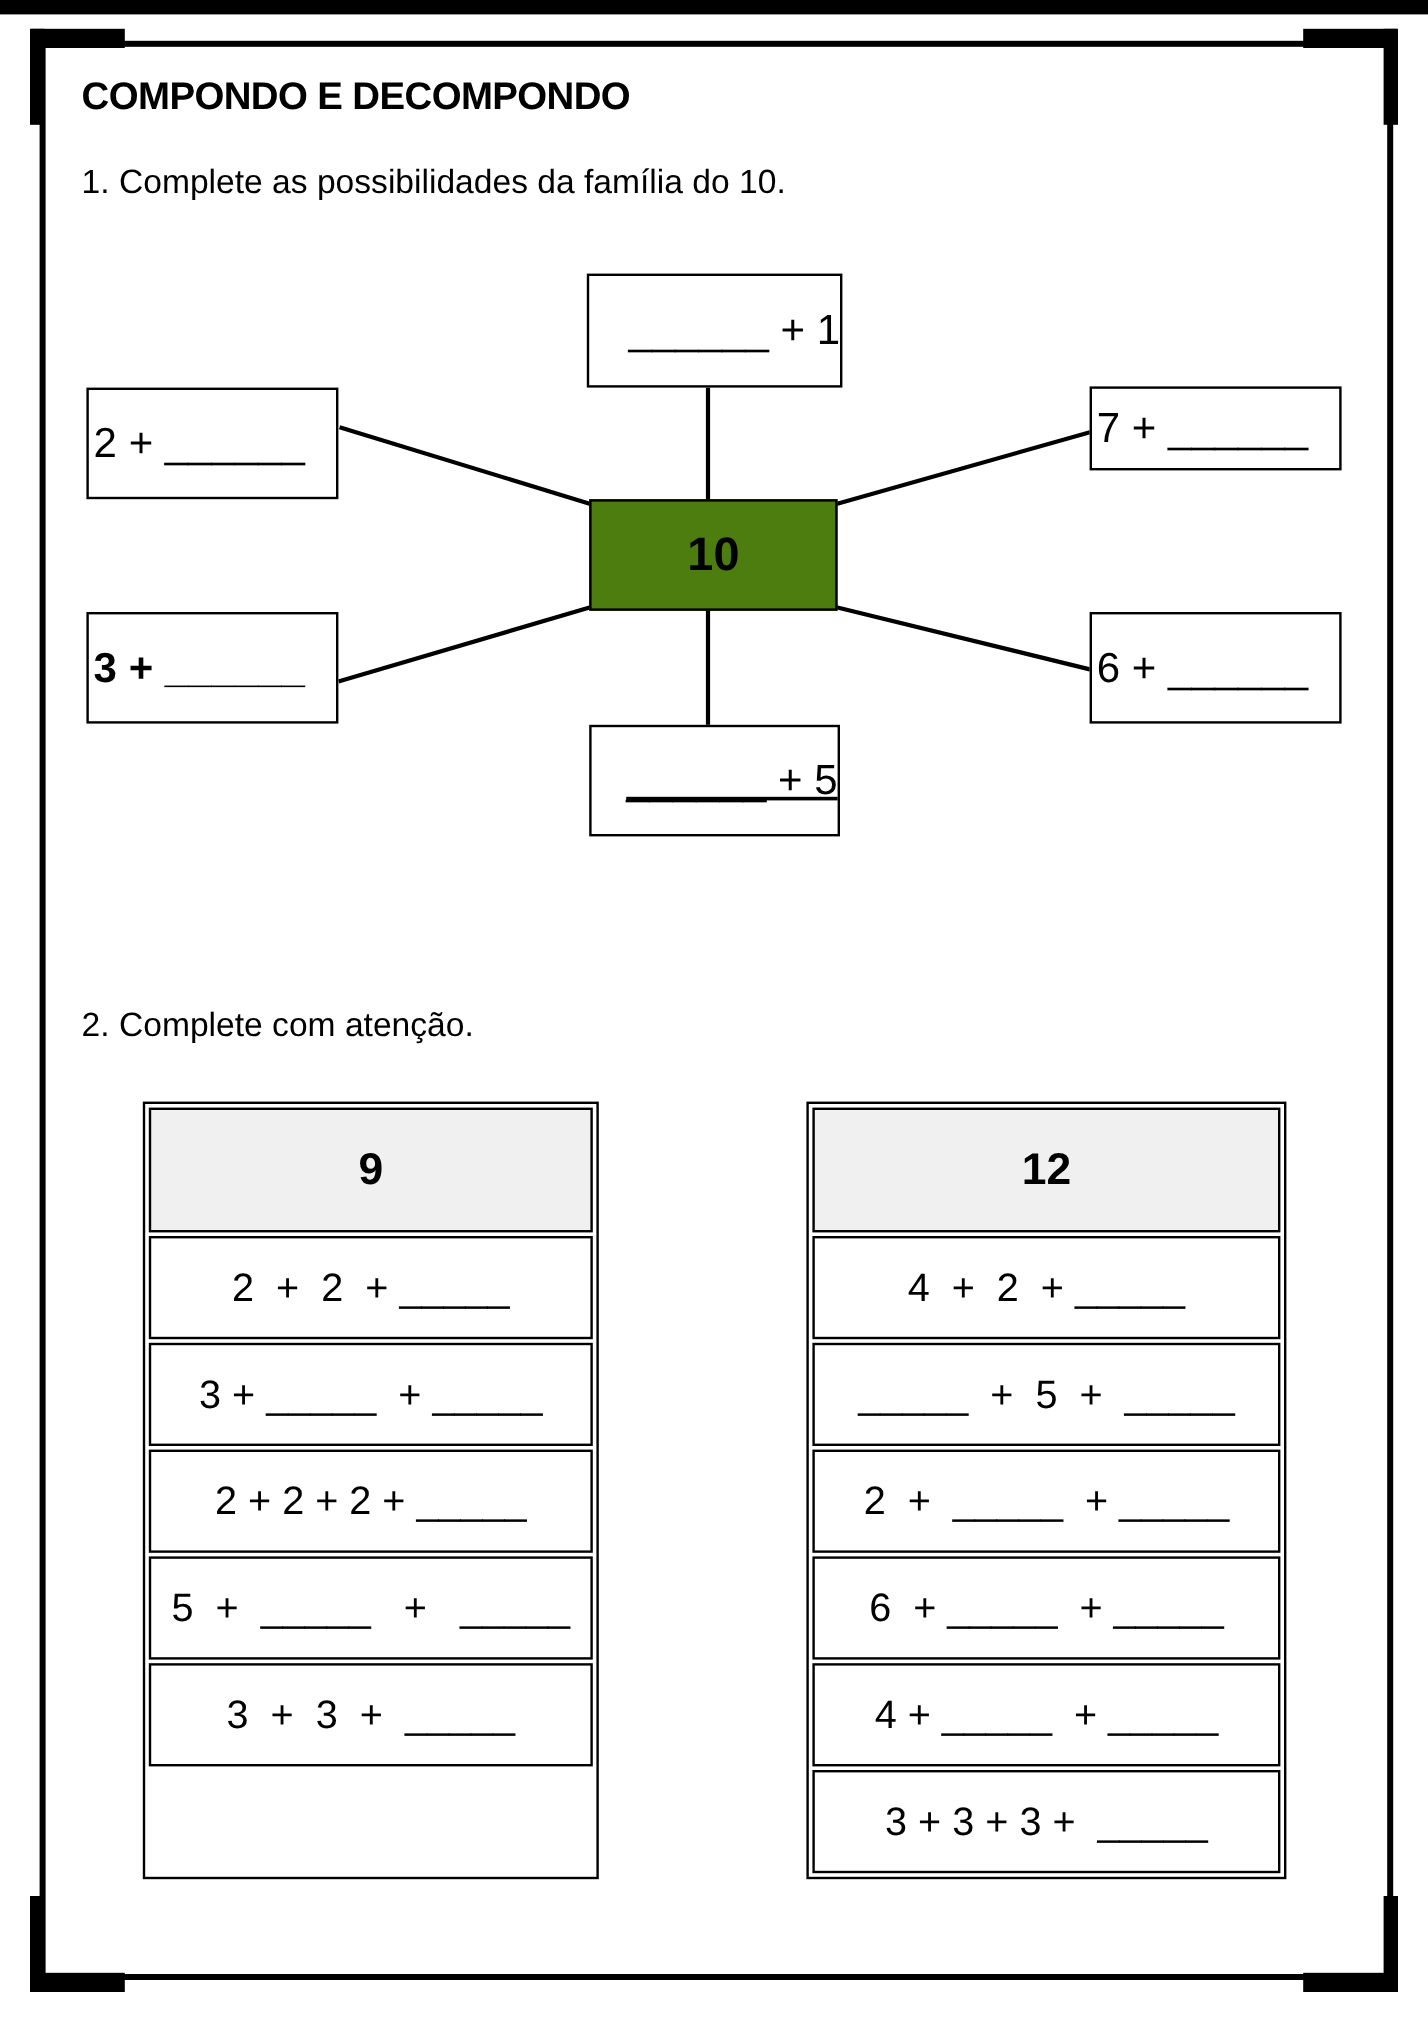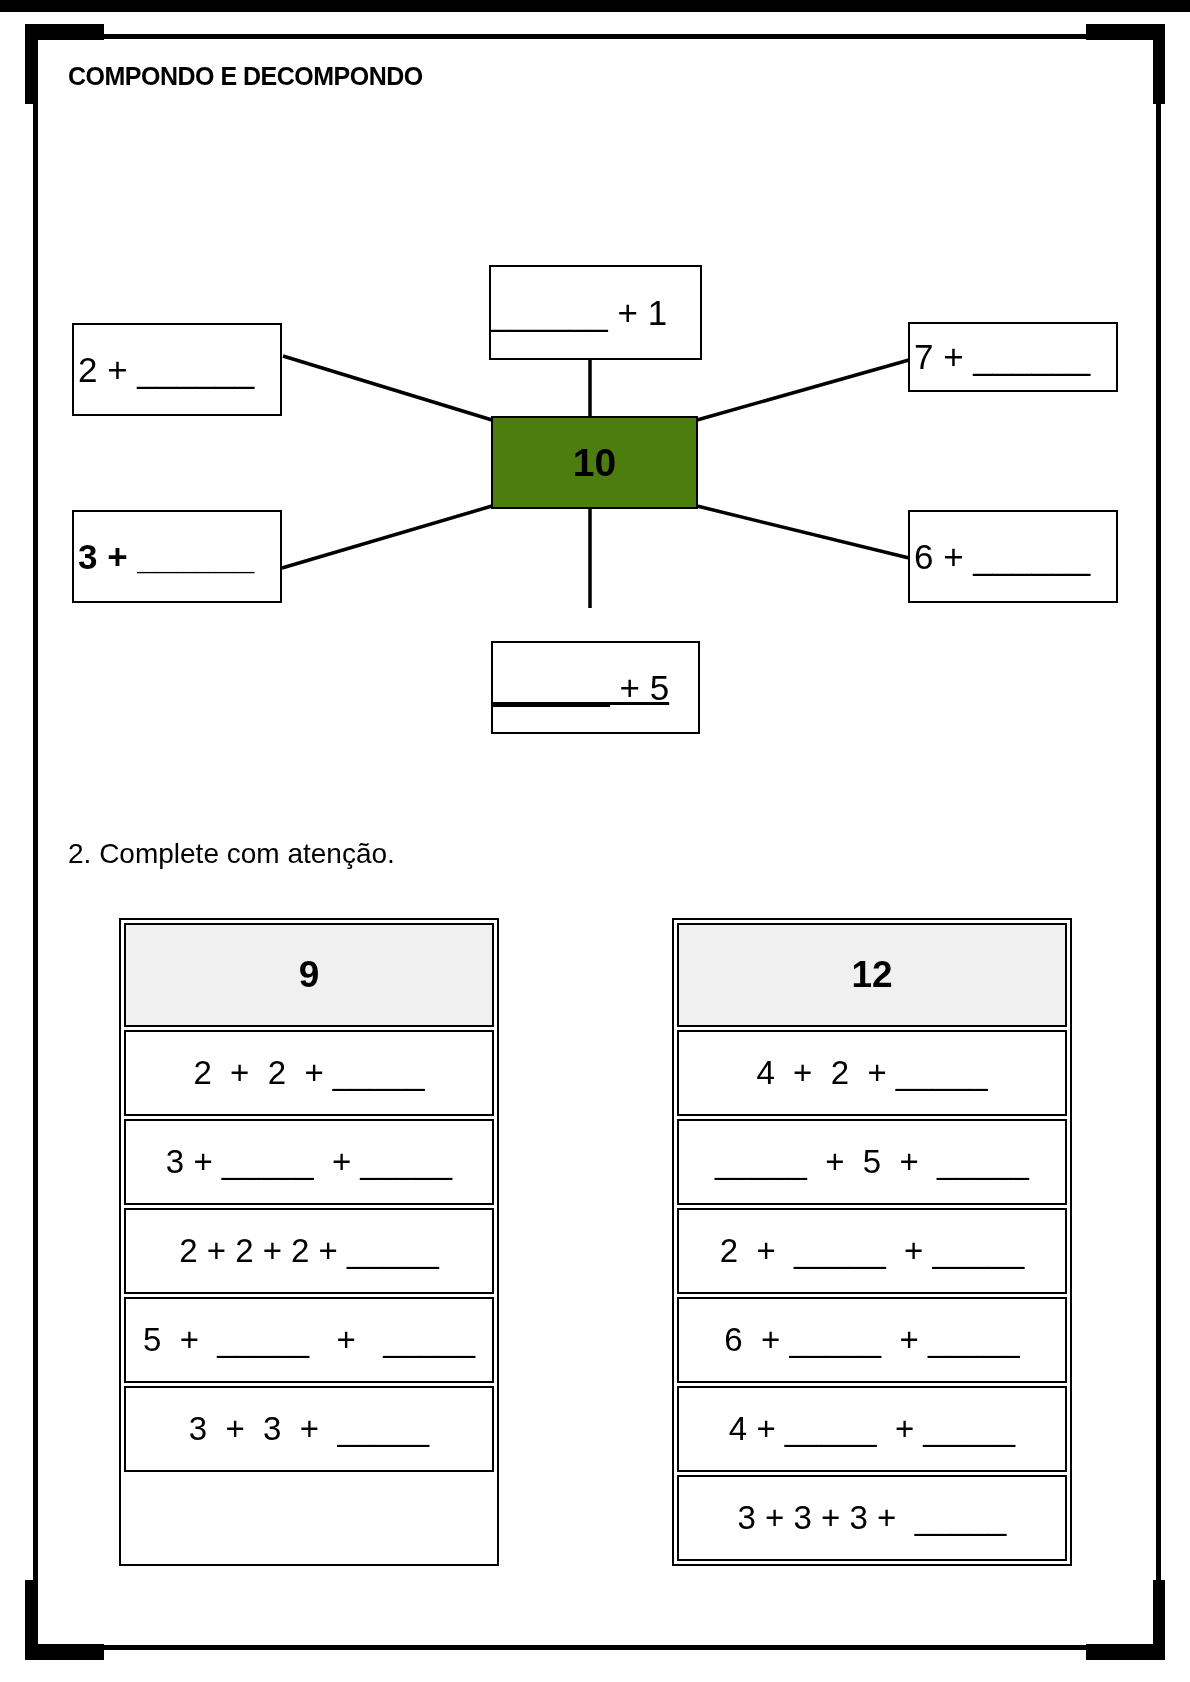--- a/index.html
+++ b/index.html
@@ -8,31 +8,31 @@
     font-family:"Liberation Sans", sans-serif; color:#000; overflow:hidden;
   }
   .top-strip { position:absolute; left:0; top:0; width:1190px; height:12px; background:#000; }
   .frame {
     position:absolute; left:33px; top:34px; width:1128px; height:1616px;
     border:5px solid #000; box-sizing:border-box;
   }
   .corner { position:absolute; background:#000; }
   .title {
     position:absolute; left:68px; top:62px; margin:0;
-    font-size:25px; font-weight:bold; letter-spacing:-0.5px; white-space:pre;
+    font-size:32px; font-weight:bold; letter-spacing:-0.5px; white-space:pre;
   }
   .instr { position:absolute; left:68px; font-size:28px; white-space:pre; }
   .instr1 { top:136px; }
   .instr2 { top:838px; }
   .connectors { position:absolute; left:0; top:0; width:1190px; height:1682px; pointer-events:none; }
   .dbox {
     position:absolute; border:2px solid #000; box-sizing:border-box; background:#fff;
     display:flex; align-items:center; font-size:35px; white-space:pre;
   }
-  .dbox.center-text { justify-content:flex-start;margin-top:37px; }
+  .dbox.center-text { justify-content:flex-end; }
   .dbox.left-text { padding-left:4px; justify-content:flex-start; }
   .dbox.hub { background:#4d7c0f; justify-content:center; font-size:39px; font-weight:bold; }
   .n-top { left:489px; top:228px; width:213px; height:95px; }
   .n-left-top { left:72px;  top:323px; width:210px; height:93px; }
   .n-right-top { left:908px; top:322px; width:210px; height:70px; }
   .n-center { left:491px; top:416px; width:207px; height:93px; }
   .n-left-bottom { left:72px;  top:510px; width:210px; height:93px;font-weight:bold; }
   .n-right-bottom { left:908px; top:510px; width:210px; height:93px; }
   .n-bottom { left:491px; top:604px; width:209px; height:93px;text-decoration:underline; }
   .wtable {
@@ -64,20 +64,21 @@
   <div class="corner" style="left:25px;top:24px;width:12px;height:80px;"></div>
   <div class="corner" style="left:1086px;top:24px;width:78px;height:16px;"></div>
   <div class="corner" style="left:1153px;top:24px;width:12px;height:80px;"></div>
   <div class="corner" style="left:26px;top:1644px;width:78px;height:16px;"></div>
   <div class="corner" style="left:25px;top:1580px;width:12px;height:80px;"></div>
   <div class="corner" style="left:1086px;top:1644px;width:78px;height:16px;"></div>
   <div class="corner" style="left:1153px;top:1580px;width:12px;height:80px;"></div>
 
   <h1 class="title">COMPONDO E DECOMPONDO</h1>
 
+  <div class="instr instr1">1. Complete as possibilidades da família do 10.</div>
 
   <svg class="connectors" viewBox="0 0 1190 1682">
     <line x1="590" y1="318" x2="590" y2="417" stroke="#000" stroke-width="3.5"></line>
     <line x1="590" y1="508" x2="590" y2="608" stroke="#000" stroke-width="3.5"></line>
     <line x1="283" y1="356" x2="492" y2="420" stroke="#000" stroke-width="3.5"></line>
     <line x1="282" y1="568" x2="492" y2="506" stroke="#000" stroke-width="3.5"></line>
     <line x1="697" y1="420" x2="909" y2="360" stroke="#000" stroke-width="3.5"></line>
     <line x1="697" y1="506" x2="909" y2="558" stroke="#000" stroke-width="3.5"></line>
   </svg>
 

